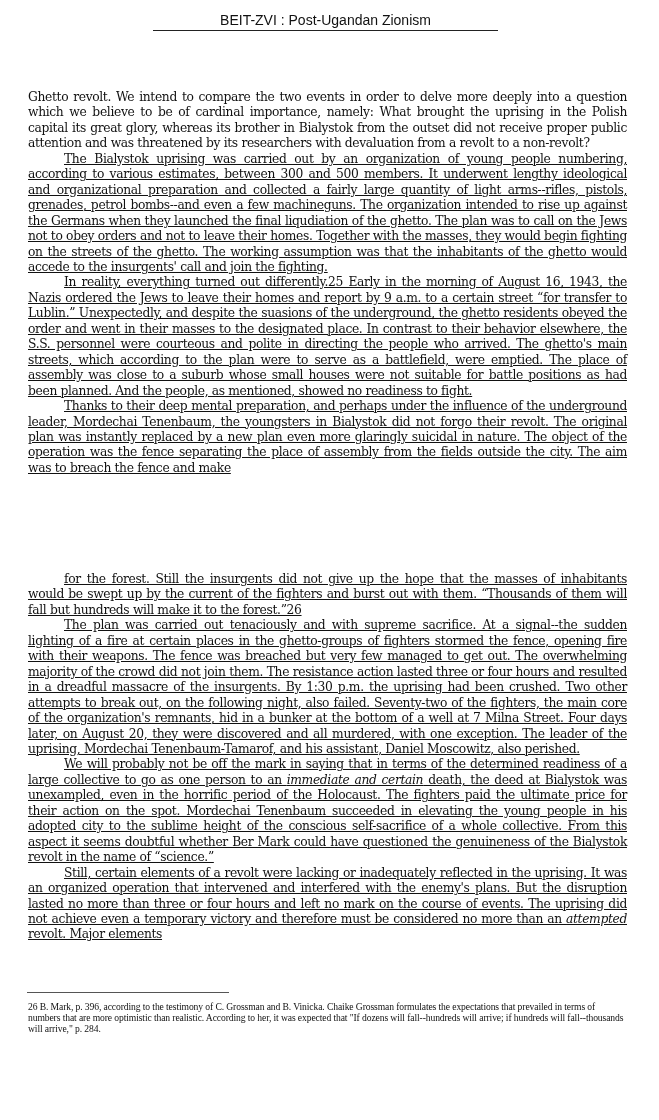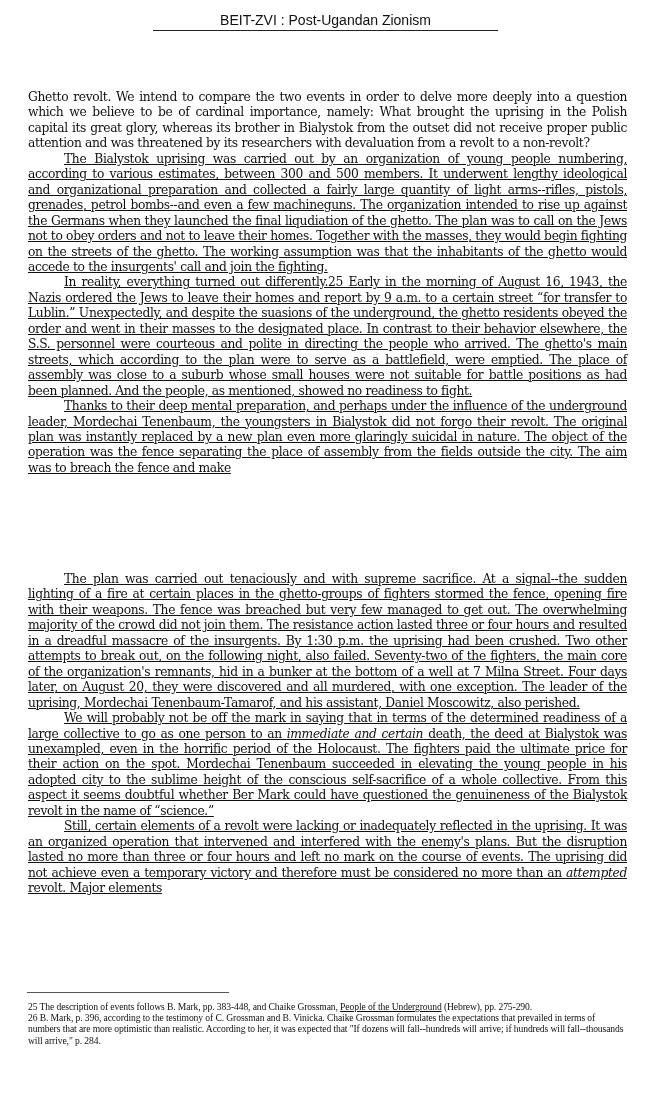--- a/index.html
+++ b/index.html
@@ -58,27 +58,27 @@
 <div class="head-rule"></div>
 
 <div class="body-text" id="block1">
   <p class="cont">Ghetto revolt. We intend to compare the two events in order to delve more deeply into a question which we believe to be of cardinal importance, namely: What brought the uprising in the Polish capital its great glory, whereas its brother in Bialystok from the outset did not receive proper public attention and was threatened by its researchers with devaluation from a revolt to a non-revolt?</p>
   <p class="indent">The Bialystok uprising was carried out by an organization of young people numbering, according to various estimates, between 300 and 500 members. It underwent lengthy ideological and organizational preparation and collected a fairly large quantity of light arms--rifles, pistols, grenades, petrol bombs--and even a few machineguns. The organization intended to rise up against the Germans when they launched the final liqudiation of the ghetto. The plan was to call on the Jews not to obey orders and not to leave their homes. Together with the masses, they would begin fighting on the streets of the ghetto. The working assumption was that the inhabitants of the ghetto would accede to the insurgents' call and join the fighting.</p>
   <p class="indent">In reality, everything turned out differently.25 Early in the morning of August 16, 1943, the Nazis ordered the Jews to leave their homes and report by 9 a.m. to a certain street “for transfer to Lublin.” Unexpectedly, and despite the suasions of the underground, the ghetto residents obeyed the order and went in their masses to the designated place. In contrast to their behavior elsewhere, the S.S. personnel were courteous and polite in directing the people who arrived. The ghetto's main streets, which according to the plan were to serve as a battlefield, were emptied. The place of assembly was close to a suburb whose small houses were not suitable for battle positions as had been planned. And the people, as mentioned, showed no readiness to fight.</p>
   <p class="indent">Thanks to their deep mental preparation, and perhaps under the influence of the underground leader, Mordechai Tenenbaum, the youngsters in Bialystok did not forgo their revolt. The original plan was instantly replaced by a new plan even more glaringly suicidal in nature. The object of the operation was the fence separating the place of assembly from the fields outside the city. The aim was to breach the fence and make</p>
 </div>
 
 <div class="body-text" id="block2">
+  <p class="indent">for the forest. Still the insurgents did not give up the hope that the masses of inhabitants would be swept up by the current of the fighters and burst out with them. “Thousands of them will fall but hundreds will make it to the forest.”26</p>
   <p class="indent">The plan was carried out tenaciously and with supreme sacrifice. At a signal--the sudden lighting of a fire at certain places in the ghetto-groups of fighters stormed the fence, opening fire with their weapons. The fence was breached but very few managed to get out. The overwhelming majority of the crowd did not join them. The resistance action lasted three or four hours and resulted in a dreadful massacre of the insurgents. By 1:30 p.m. the uprising had been crushed. Two other attempts to break out, on the following night, also failed. Seventy-two of the fighters, the main core of the organization's remnants, hid in a bunker at the bottom of a well at 7 Milna Street. Four days later, on August 20, they were discovered and all murdered, with one exception. The leader of the uprising, Mordechai Tenenbaum-Tamarof, and his assistant, Daniel Moscowitz, also perished.</p>
   <p class="indent"><span>We will probably not be off the mark in saying that in terms of the determined readiness of a large collective to go as one person to an </span><em>immediate and certain</em><span> death, the deed at Bialystok was unexampled, even in the horrific period of the Holocaust. The fighters paid the ultimate price for their action on the spot. Mordechai Tenenbaum succeeded in elevating the young people in his adopted city to the sublime height of the conscious self-sacrifice of a whole collective. From this aspect it seems doubtful whether Ber Mark could have questioned the genuineness of the Bialystok revolt in the name of “science.”</span></p>
   <p class="indent"><span>Still, certain elements of a revolt were lacking or inadequately reflected in the uprising. It was an organized operation that intervened and interfered with the enemy's plans. But the disruption lasted no more than three or four hours and left no mark on the course of events. The uprising did not achieve even a temporary victory and therefore must be considered no more than an </span><em>attempted</em><span> revolt. Major elements</span></p>
 </div>
 
 <div class="fn-rule"></div>
 
 <div class="footnotes">
-  <p><span>25 The description of events follows B. Mark, pp. 383-448, and Chaike Grossman, </span><span class="u">People of the Underground</span><span> (Hebrew), pp. 275-290.</span></p>
   <p>26 B. Mark, p. 396, according to the testimony of C. Grossman and B. Vinicka. Chaike Grossman formulates the expectations that prevailed in terms of numbers that are more optimistic than realistic. According to her, it was expected that "If dozens will fall--hundreds will arrive; if hundreds will fall--thousands will arrive," p. 284.</p>
 </div>
 
 <div class="page-number">
   <span class="dash">—</span><span>338</span><span class="dash">—</span>
 </div>
 
 </body></html>

